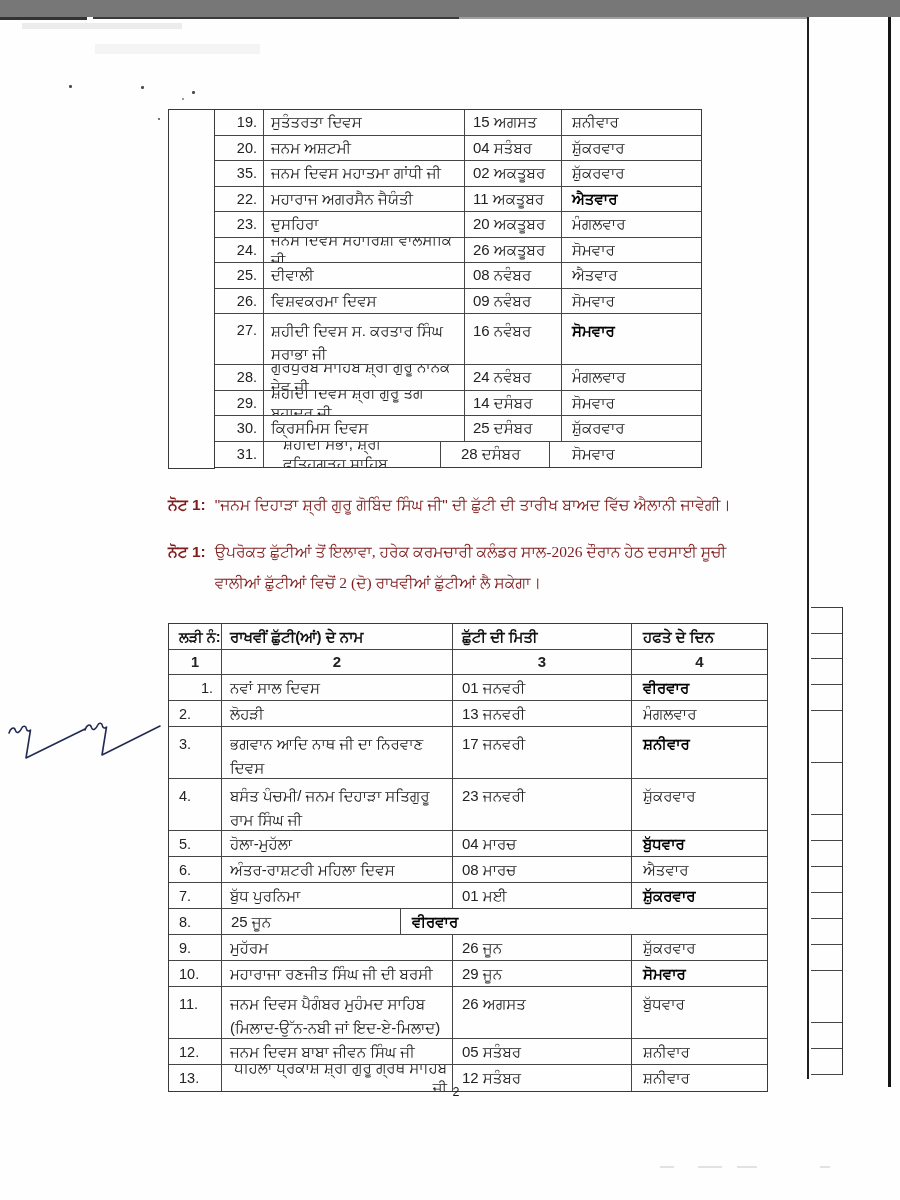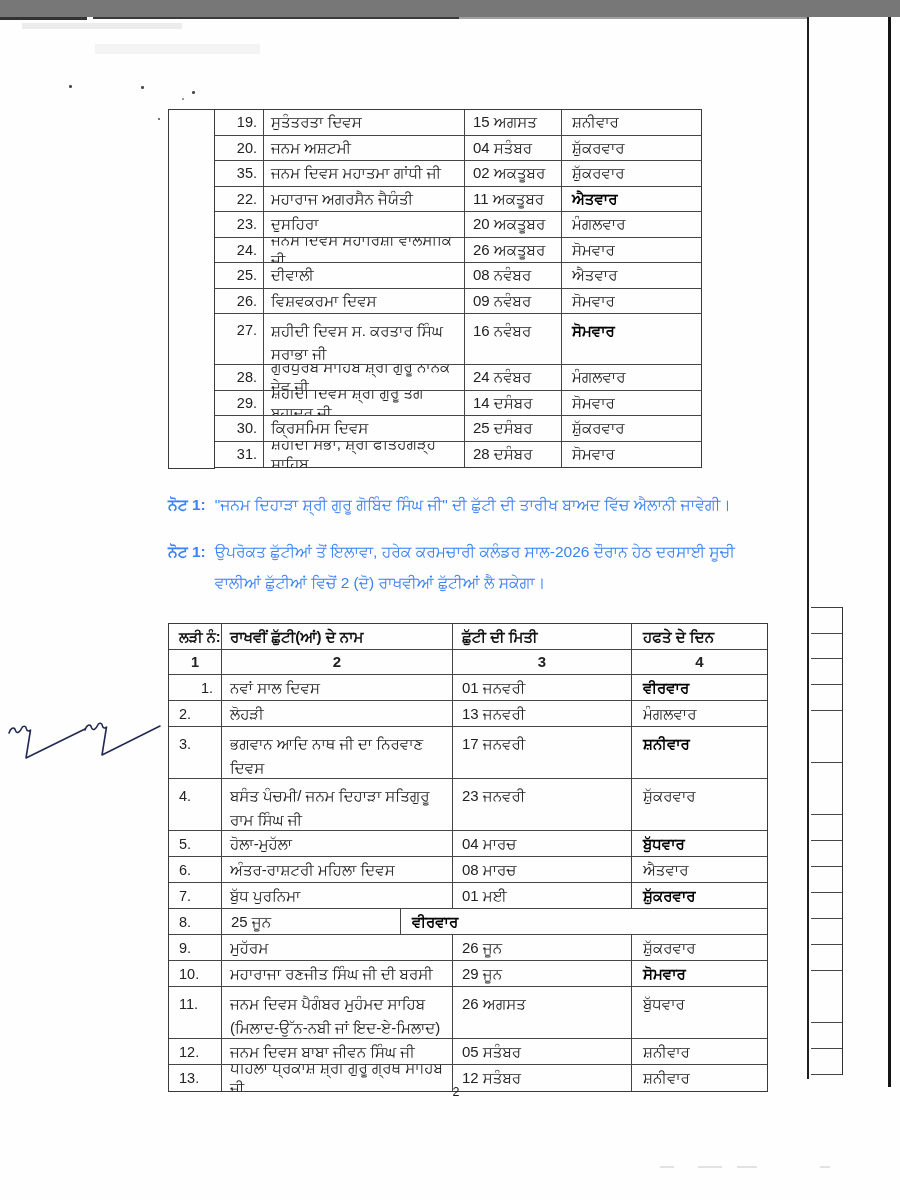--- a/index.html
+++ b/index.html
@@ -19,44 +19,44 @@
   .t1-left {
     position:absolute; left:168px; top:92px; width:46.5px; height:360px;
     border:1.5px solid #3a3a3a; border-right:none; background:transparent;
   }
   .t1 {
     position:absolute; left:214px; top:92px; width:488px;
     border:1.5px solid #3a3a3a; background:transparent;
     font-size:15px;
   }
   .t1row { display:flex; height:25.5px; border-bottom:1px solid #454545; }
-  .t1row:last-child { border-bottom:none; }
+  .t1row:last-child { border-bottom:none;gap:12px; }
   .t1row.tall { height:51px; }
   .t1row .c { display:flex; align-items:center; overflow:hidden; line-height:20px; }
   .t1row.tall .c { align-items:flex-start; padding-top:5px; line-height:23px; }
   .t1row .no   { width:49px;  justify-content:flex-end; padding-right:6px; border-right:1px solid #454545; font-size:14.5px; }
   .t1row .name { flex:1; padding-left:7px; padding-right:4px; border-right:1px solid #454545; }
   .t1row .date { width:97px;  padding-left:8px; border-right:1px solid #454545; }
   .t1row .day  { width:139px; padding-left:10px; }
   .c.bold { font-weight:700; color:#000; }
 
   
-  .note { position:absolute; left:168px; display:flex; font-size:15.5px; color:#3b82f6;justify-content:flex-end; }
+  .note { position:absolute; left:168px; display:flex; font-size:15.5px; color:#7f1d1d;justify-content:flex-end; }
   .note .lbl { font-weight:700; white-space:nowrap; margin-right:9px; }
   .note1 { top:476px; line-height:24px; }
   .note2 { top:519px; line-height:31px; }
-  .note2 .txt { width:546px; }
+  .note2 .txt { width:546px;font-family:Liberation Serif, serif; }
 
   
   .t2 {
     position:absolute; left:168px; top:606px; width:600px;
     border:1.5px solid #3a3a3a; font-size:15px;
   }
   .t2row { display:flex; height:26px; border-bottom:1px solid #454545; }
-  .t2row:last-child { border-bottom:none; }
+  .t2row:last-child { border-bottom:none;text-align:right; }
   .t2row.tall { height:52px; }
   .t2row.hdr { height:26px; font-weight:700; color:#111; }
   .t2row.nums { height:25px; font-weight:700; }
   .t2row .c { display:flex; align-items:center; overflow:hidden; line-height:20px; }
   .t2row.tall .c { align-items:flex-start; padding-top:5px; line-height:24px; }
   .t2row .no   { width:53px;  padding-left:10px; border-right:1px solid #454545; font-size:14.5px; }
   .t2row .no.r { justify-content:flex-end; padding-right:8px; padding-left:0; }
   .t2row .name { width:231px; padding-left:8px; padding-right:5px; border-right:1px solid #454545; }
   .t2row .date { width:179px; padding-left:9px; border-right:1px solid #454545; }
   .t2row .day  { flex:1; padding-left:11px; }

